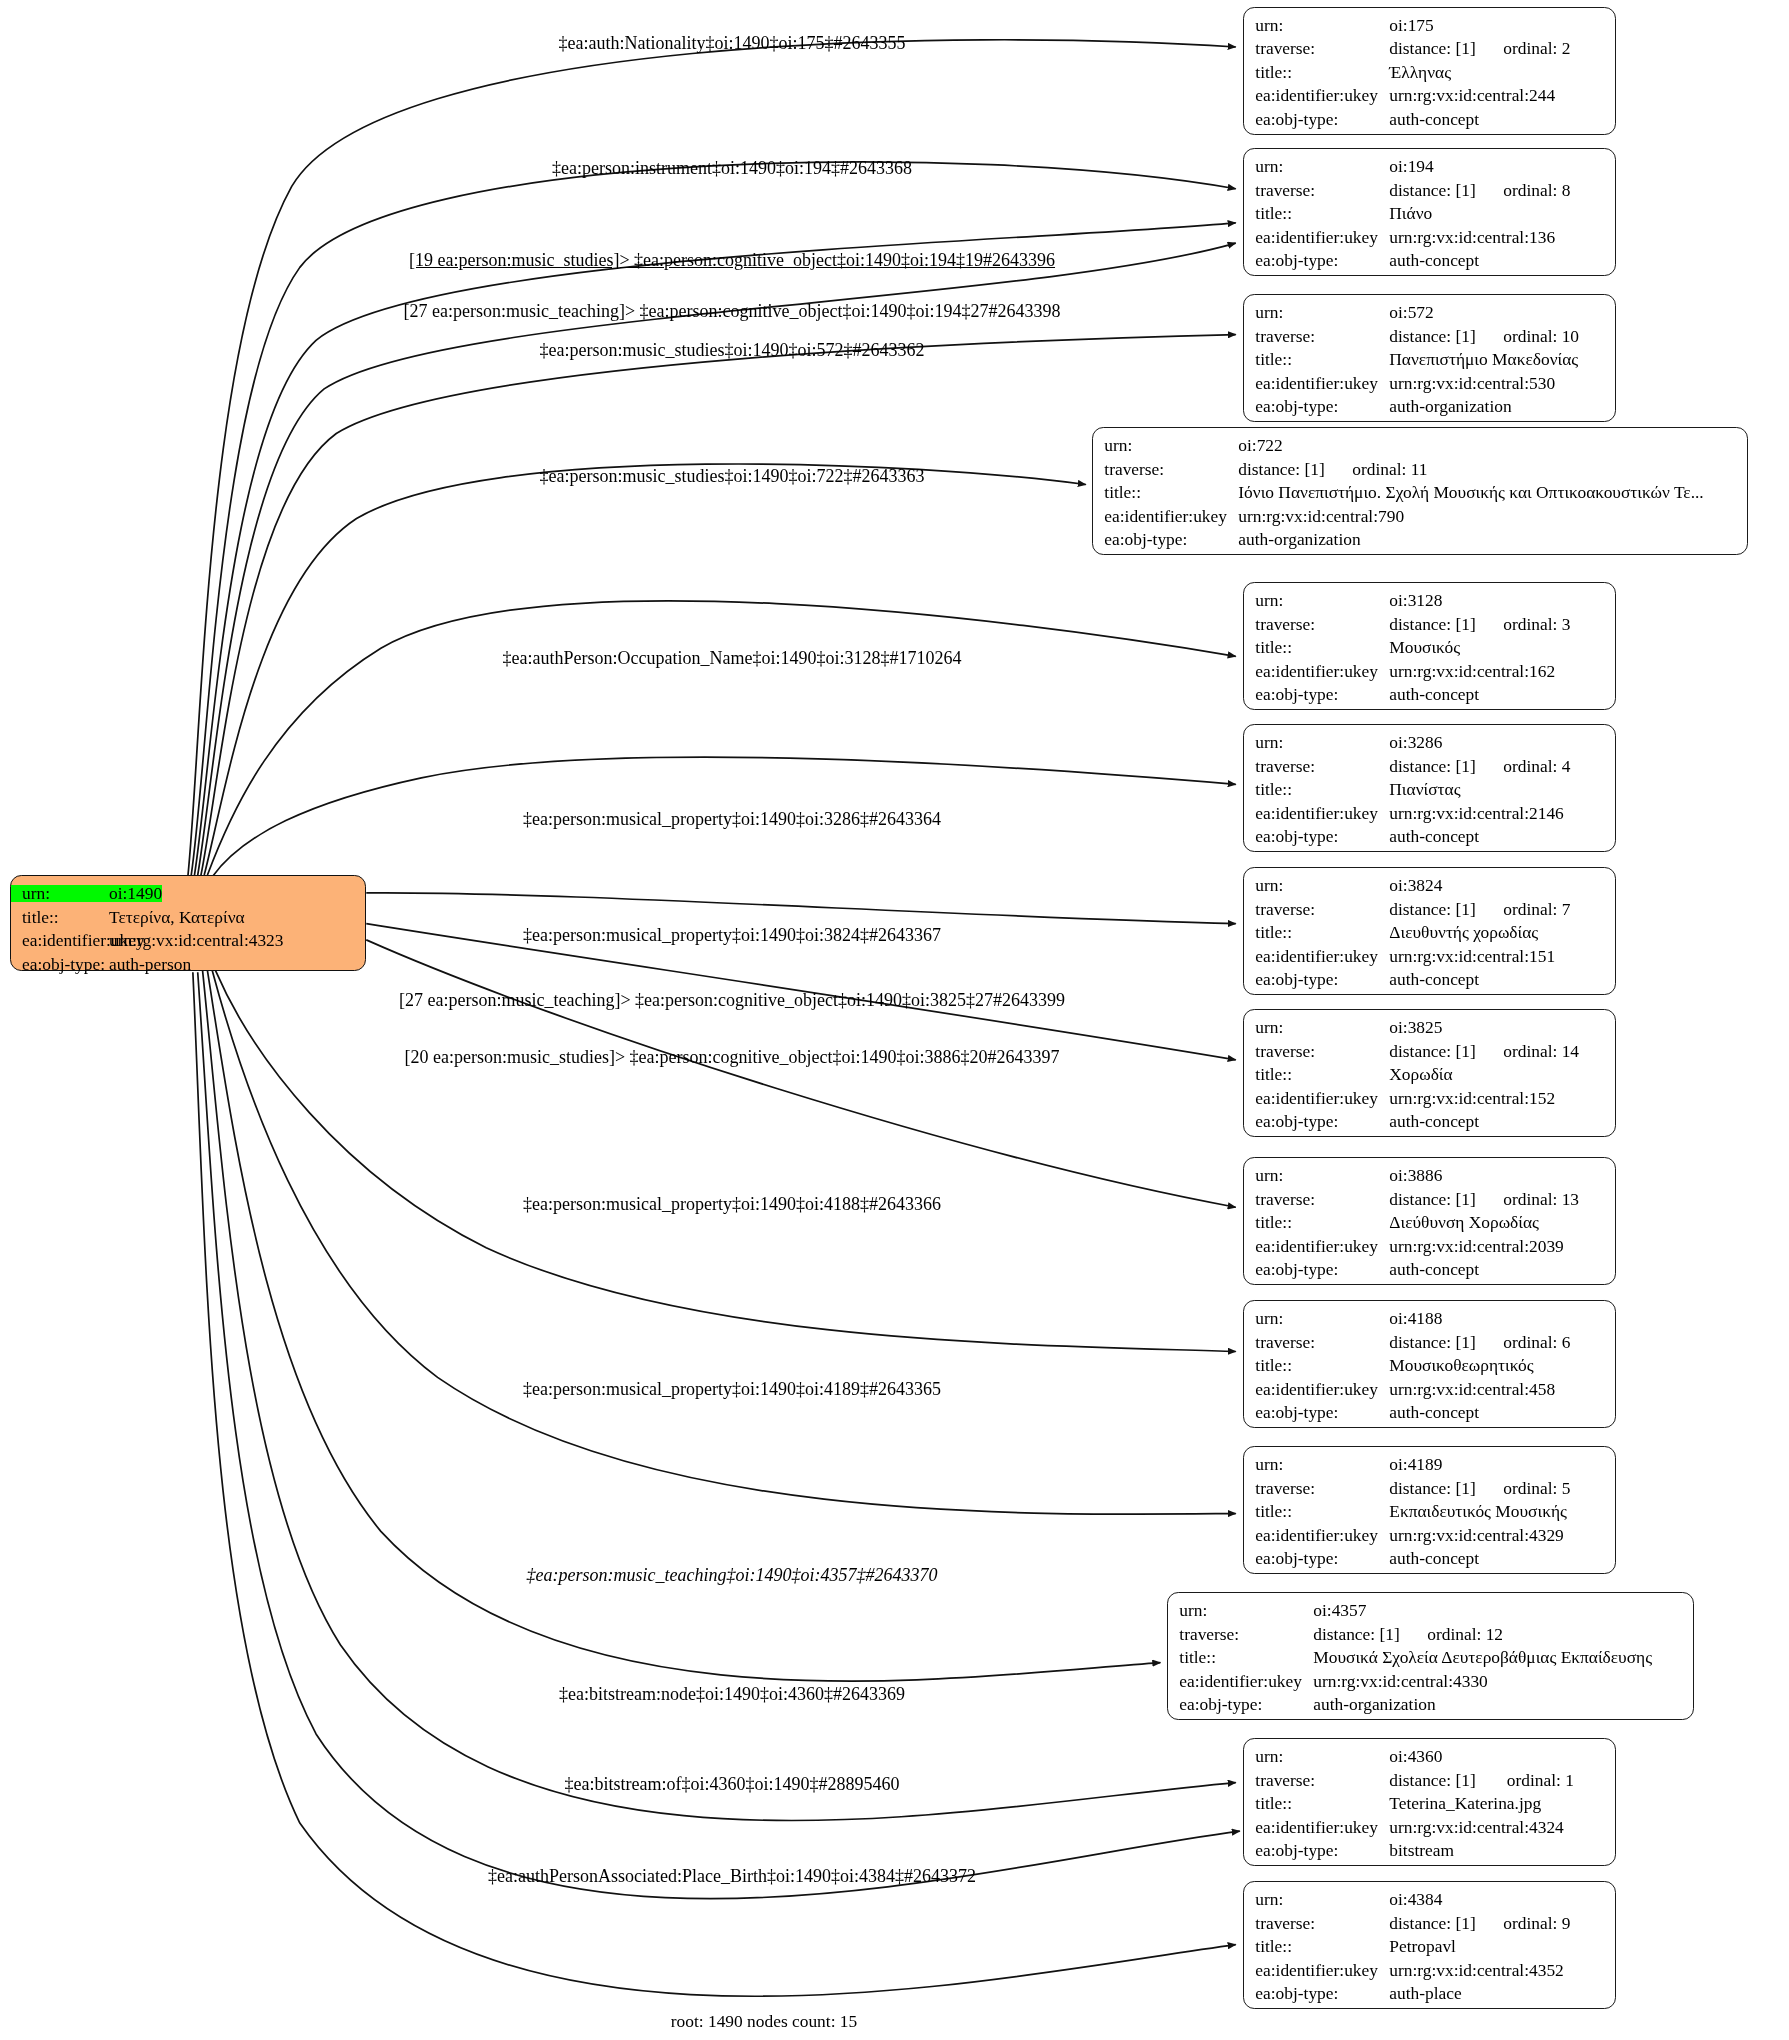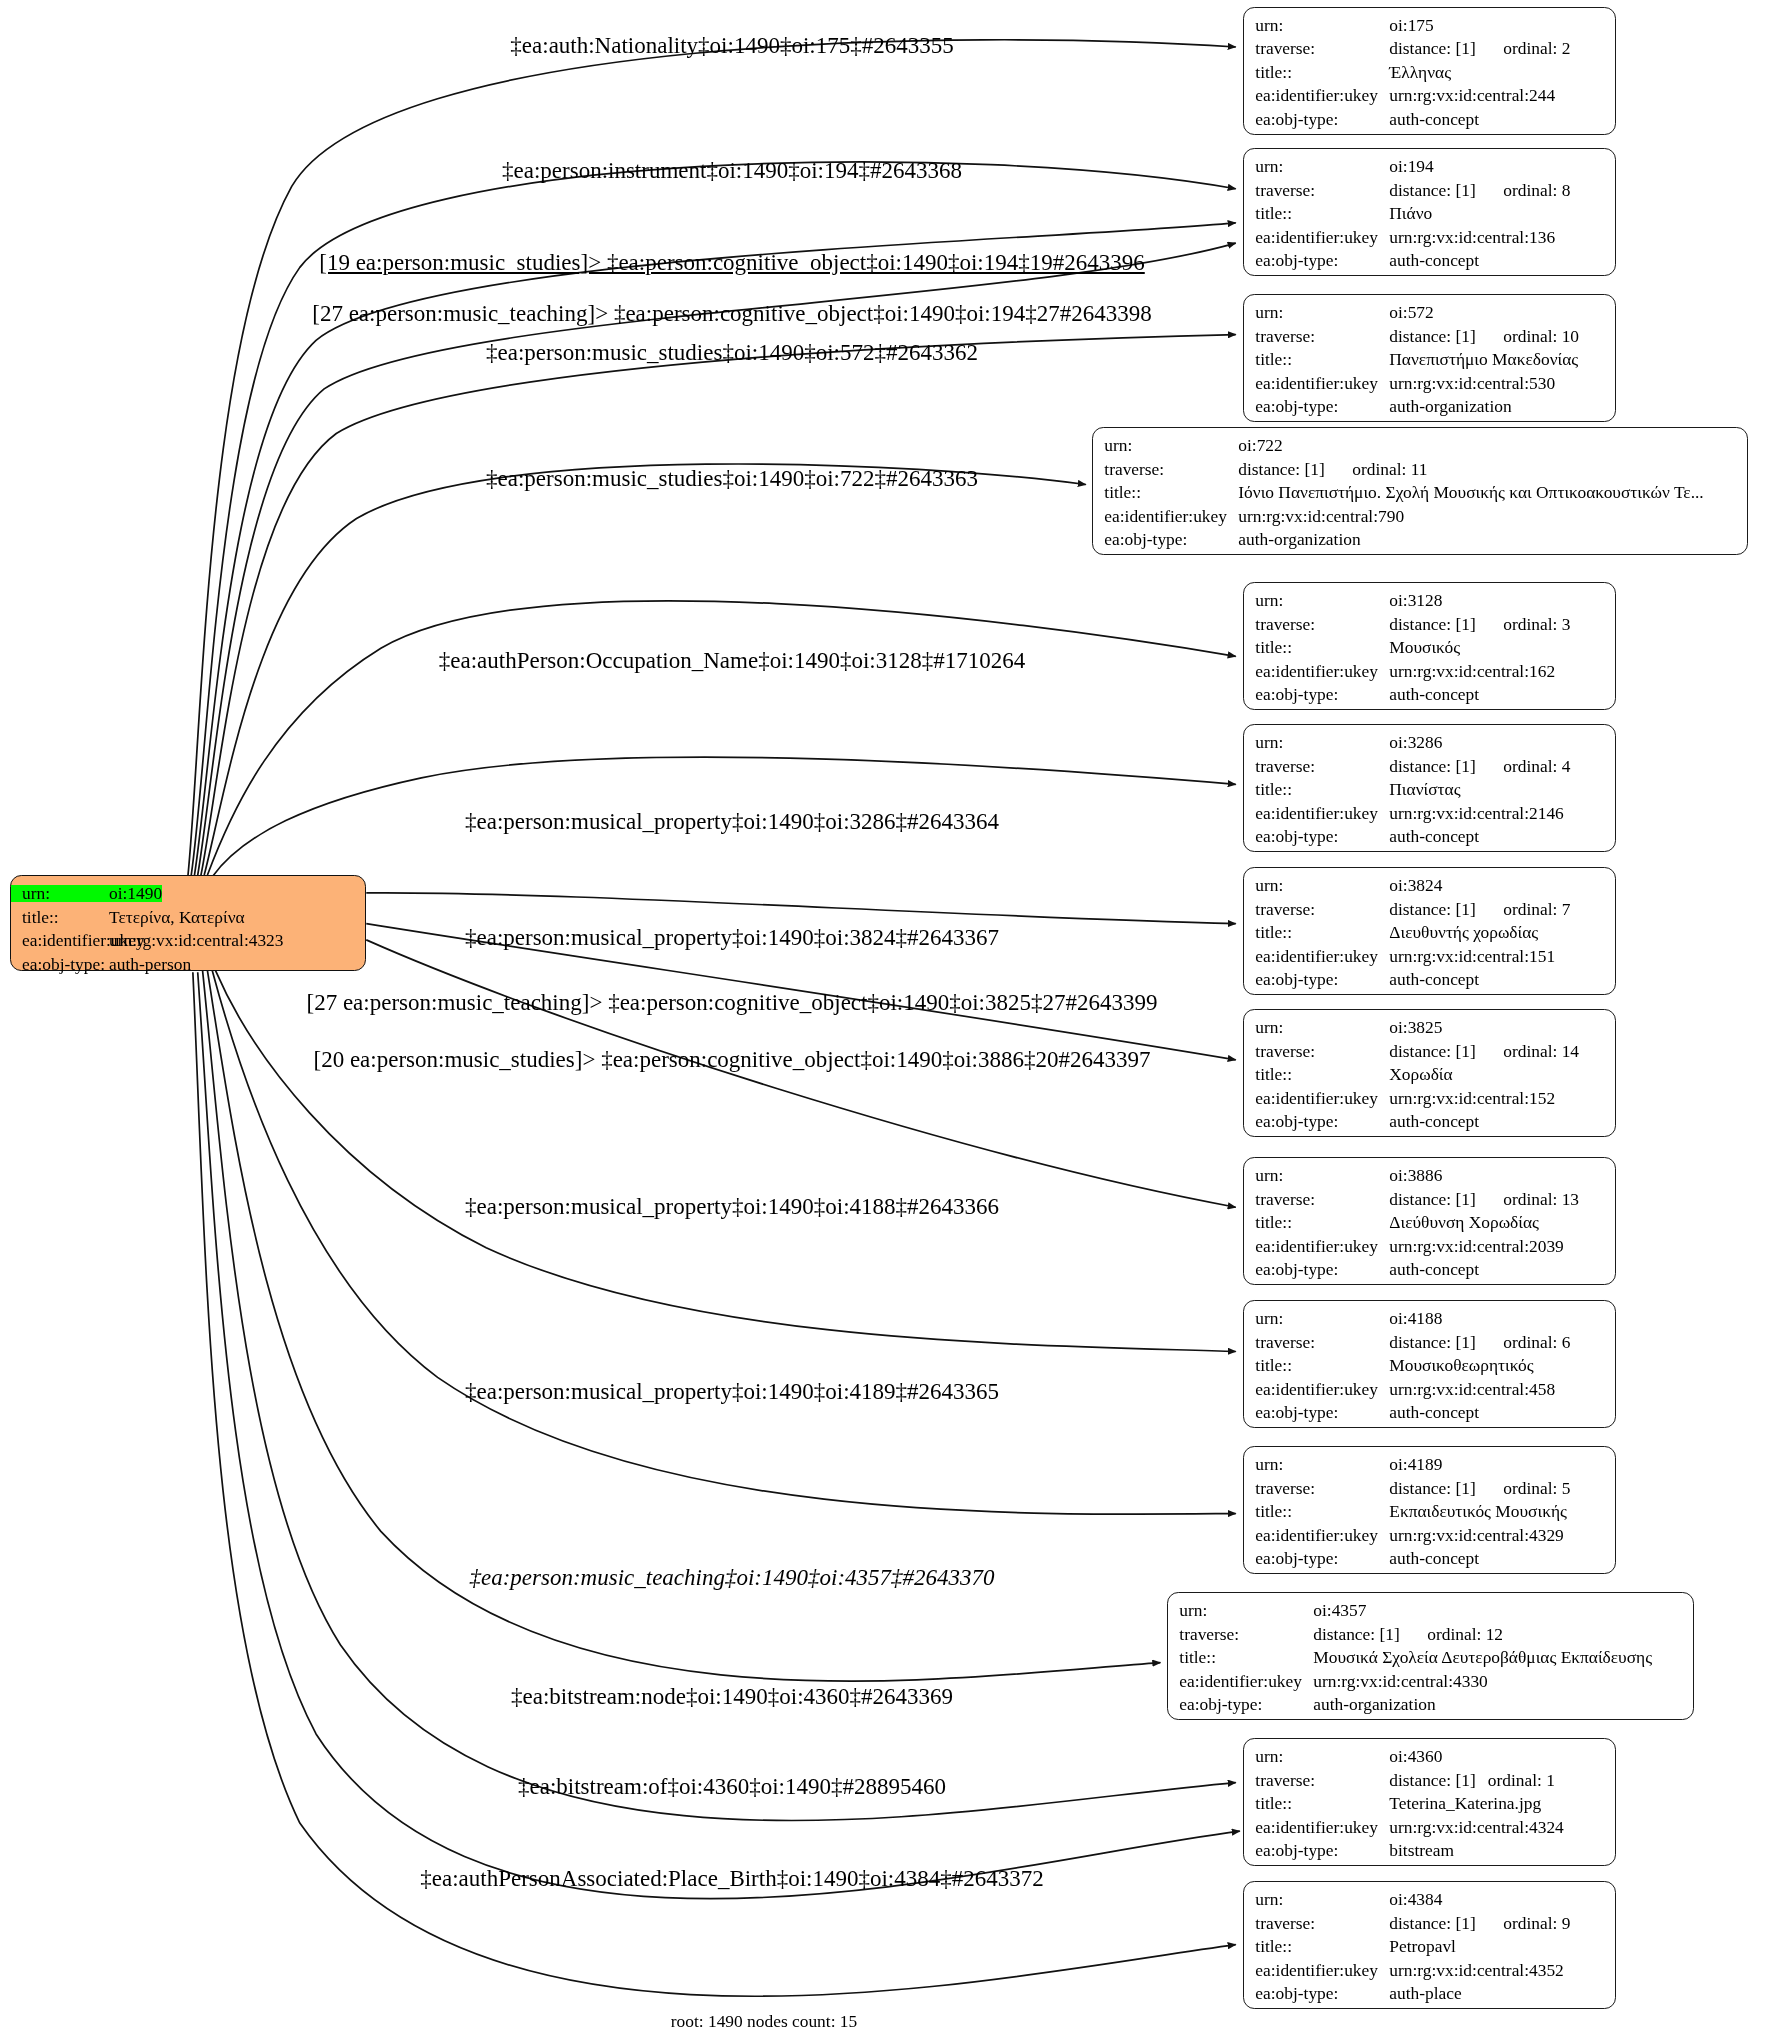--- a/index.html
+++ b/index.html
@@ -8,21 +8,21 @@
   #canvas{position:absolute;inset:0;width:1790px;height:2041px;}
   svg.edges{position:absolute;left:0;top:0;width:1790px;height:2041px;overflow:visible;}
   .node{position:absolute;border:1.3px solid #1a1a1a;border-radius:11.3px;background:#fff;
         box-sizing:border-box;padding:9px 0 9px 0;}
   .node.root{background:#fcb277;border-color:#111;}
   .row{display:flex;align-items:baseline;line-height:1.0;height:23.5px;}
   .k{flex:0 0 auto;padding-left:11.3px;font-size:17.4px;color:#000;white-space:nowrap;}
   .v{font-size:17.4px;color:#000;white-space:nowrap;}
   .hl{background:#00f900;}
   .ord{display:inline-block;}
-  .elabel{position:absolute;font-size:23px;color:#000;white-space:nowrap;
+  .elabel{position:absolute;font-size:18px;color:#000;white-space:nowrap;
           transform:translateX(-50%);}
   .footer{position:absolute;font-size:17.4px;white-space:nowrap;transform:translateX(-50%);margin-left:32px;}
 </style>
 </head>
 <body>
 
 <div id="canvas">
   <svg class="edges" viewBox="0 0 2209 2519" preserveAspectRatio="none">
     <defs>
       <marker id="ah" markerWidth="11" markerHeight="9" refX="10" refY="4.5" orient="auto" markerUnits="userSpaceOnUse">
@@ -346,21 +346,21 @@
         </div>
       </div>
       <div class="node" style="left: 1243px; top: 1738px; width: 373px; height: 128px;">
         <div class="row">
           <span class="k" style="width: 134px;">urn:</span>
           <span class="v">oi:4360</span>
         </div>
         <div class="row">
           <span class="k" style="width: 134px;">traverse:</span>
           <span class="v">distance: [1]</span>
-          <span class="v ord" style="margin-left: 12px;">ordinal: 1</span>
+          <span class="v ord" style="margin-left: 31px;">ordinal: 1</span>
         </div>
         <div class="row">
           <span class="k" style="width: 134px;">title::</span>
           <span class="v">Teterina_Katerina.jpg</span>
         </div>
         <div class="row">
           <span class="k" style="width: 134px;">ea:identifier:ukey</span>
           <span class="v">urn:rg:vx:id:central:4324</span>
         </div>
         <div class="row">

